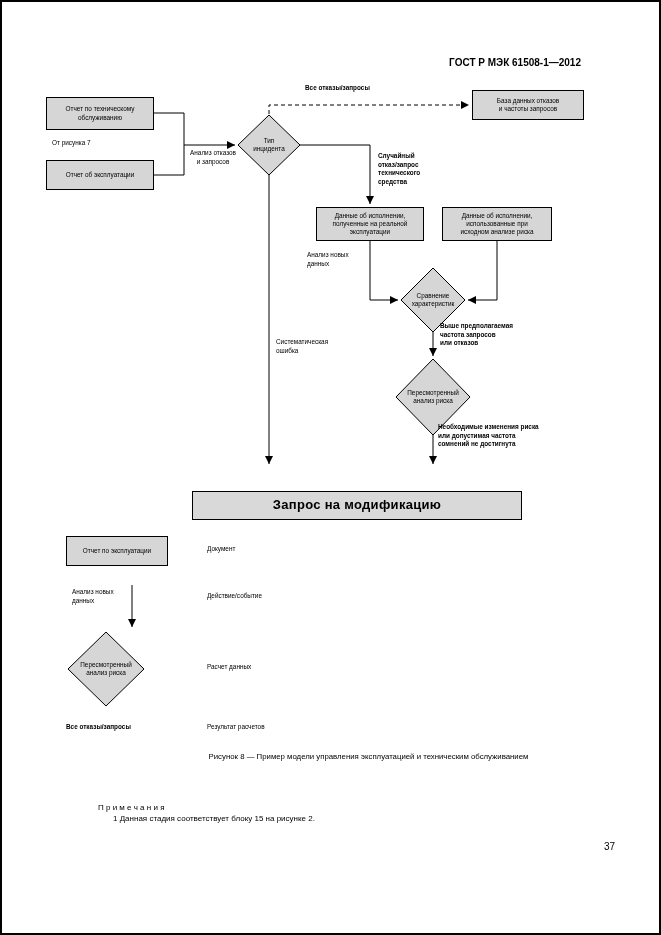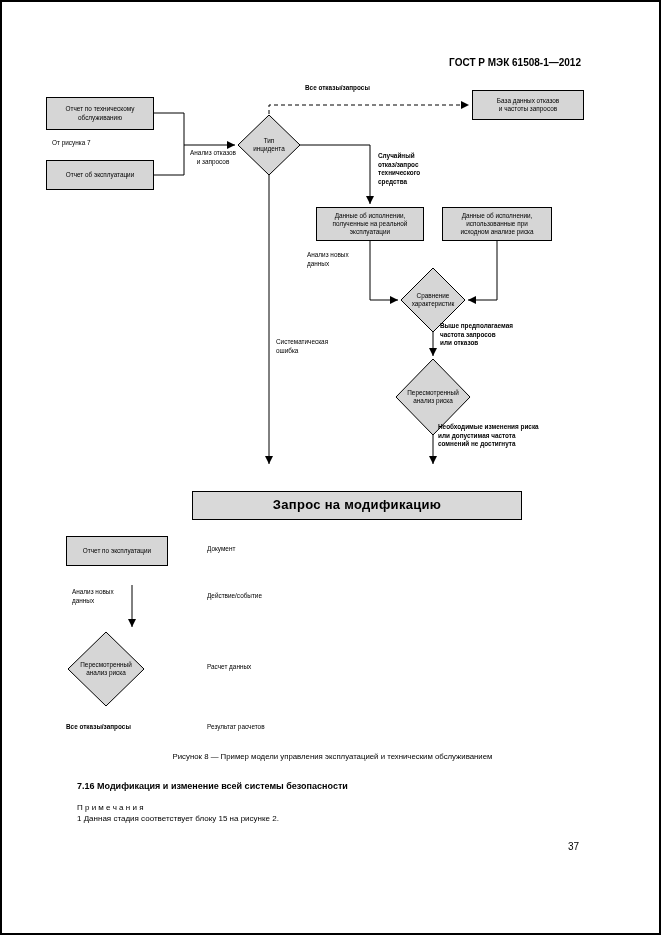--- a/index.html
+++ b/index.html
@@ -3,21 +3,21 @@
 <meta charset="utf-8">
 <style>
   * { margin:0; padding:0; box-sizing:border-box; }
   html,body { background:#ffffff; }
   .page {
     position:relative; width:661px; height:935px;
     background:#ffffff; border:2px solid #000;
     font-family:"Liberation Sans", sans-serif; color:#000;
     overflow:hidden;
   }
-  .abs { position:absolute; }
+  .abs { position:absolute;margin-left:36px; }
   .bold { font-weight:bold; }
   .center { text-align:center; }
   .fbox {
     position:absolute; background:#d6d6d6; border:1px solid #000;
     display:flex; align-items:center; justify-content:center;
     text-align:center; font-size:6.4px; line-height:1.3;
     white-space:pre-line; padding:1px;
   }
   .modbox {
     font-size:13px; font-weight:bold; letter-spacing:.3px;
@@ -137,21 +137,20 @@
 анализ риска</div>
 
   <div class="flabel" style="left:205px; top:661px;">Расчет данных</div>
 
   <div class="flabel bold" style="left:64px; top:721px;">Все отказы/запросы</div>
 
   <div class="flabel" style="left:205px; top:721px;">Результат расчетов</div>
 
   <div class="abs caption" style="top:750px;">Рисунок 8 — Пример модели управления эксплуатацией и техническим обслуживанием</div>
 
-  <div class="abs sechead" style="left:75px; top:779px;">7.16  Модификация и изменение всей системы безопасности</div>
 
-  <div class="abs note" style="left:75px; top:801px;">П р и м е ч а н и я</div>
+  <div class="abs note" style="left:60px; top:801px;">П р и м е ч а н и я</div>
 
   <div class="abs note" style="left:75px; top:812px;text-align:center;">1 Данная стадия соответствует блоку 15 на рисунке 2.</div>
 
   <div class="abs pagenum" style="left:566px; top:839px;">37</div>
 
 </div>
 
 </body></html>

